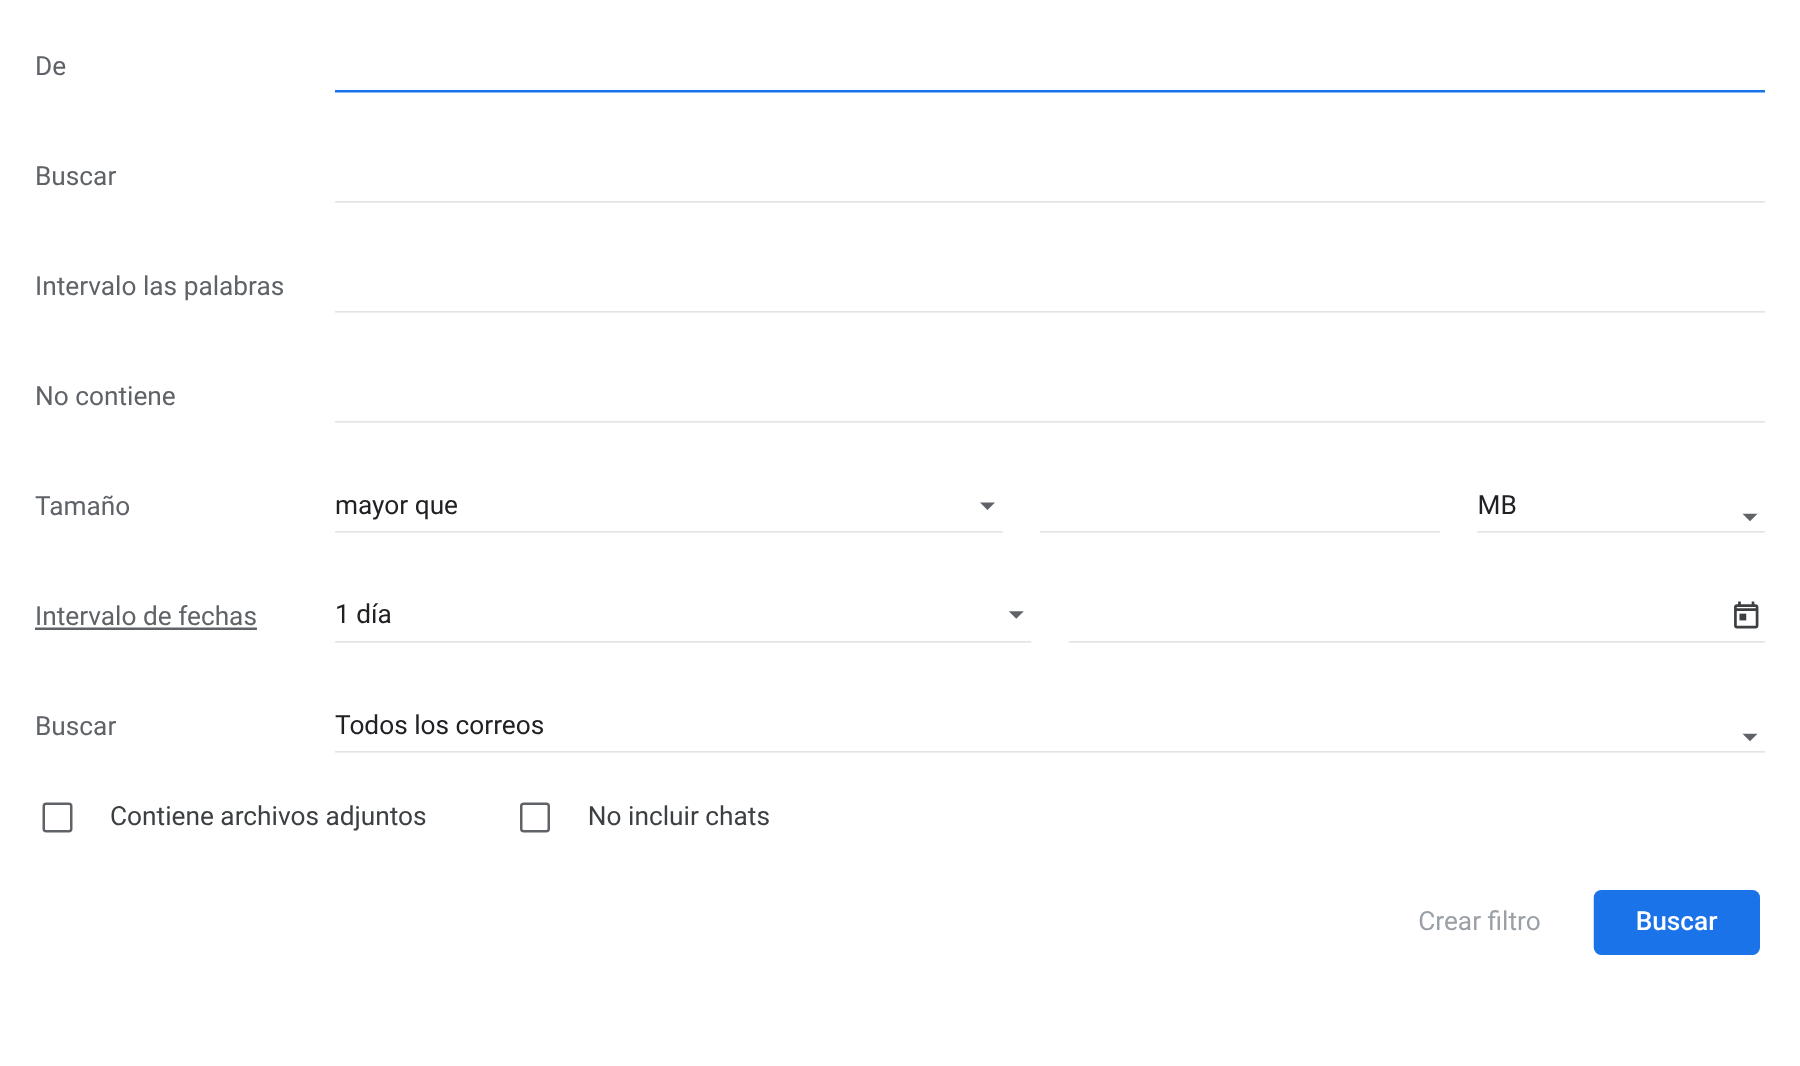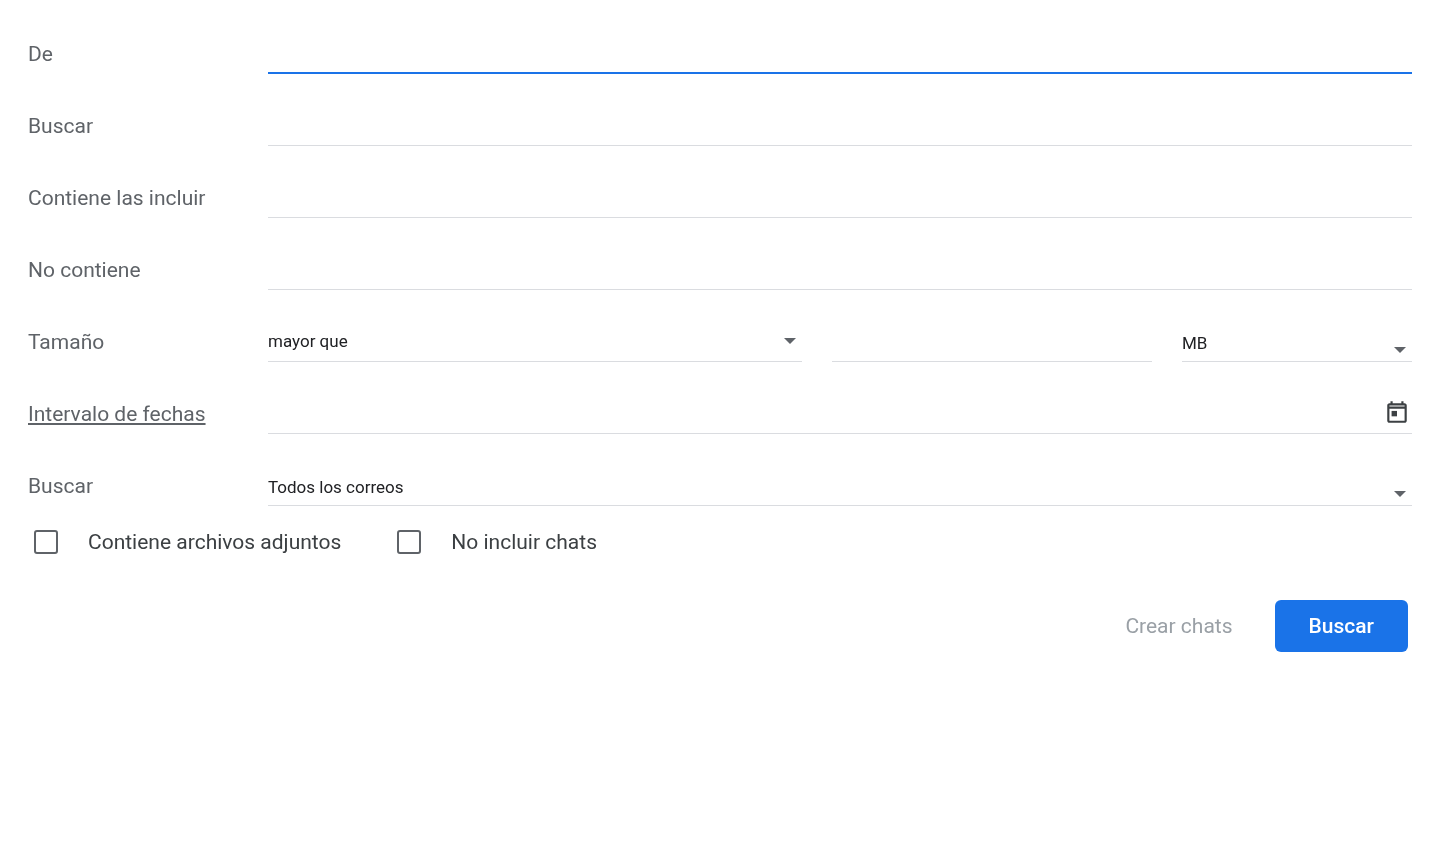--- a/index.html
+++ b/index.html
@@ -14,21 +14,21 @@
       color: #202124;
     }
     .form-container {
       width: 100%;
       max-width: 1384px;
     }
     .row {
       display: flex;
       align-items: flex-end;
       min-height: 48px;
-      margin-bottom: 24px;
+      margin-bottom: 40px;
     }
     .label {
       color: #5f6368;
       font-size: 21px;
       flex: 0 0 240px;
       padding-bottom: 6px;
       line-height: 1.3;
     }
     .input-wrap {
       flex: 1;
@@ -53,21 +53,21 @@
       flex: 1;
       position: relative;
       border-bottom: 1px solid #dadce0;
       display: flex;
       align-items: center;
       padding: 6px 0 8px 0;
       cursor: pointer;
     }
     .select-value {
       flex: 1;
-      font-size: 17px;
+      font-size: 21px;
       color: #202124;
     }
     .caret {
       width: 0;
       height: 0;
       border-left: 6px solid transparent;
       border-right: 6px solid transparent;
       border-top: 6px solid #5f6368;
       margin-left: 8px;
       margin-right: 6px;
@@ -102,21 +102,21 @@
       height: 26px;
       margin-right: 2px;
     }
     .search-row .select-wrap {
       flex: 1;
       align-items: flex-end;
     }
     .checks-row {
       display: flex;
       align-items: center;
-      gap: 56px;
+      gap: 75px;
       margin-top: 10px;
       margin-bottom: 46px;
       padding-left: 6px;
     }
     .check-item {
       display: flex;
       align-items: center;
       gap: 30px;
       cursor: pointer;
     }
@@ -176,21 +176,21 @@
 
 
   <div class="row">
     <div class="label">Buscar</div>
     <div class="input-wrap">
       <input class="text-input" type="text" value="" style="">
     </div>
   </div>
 
   <div class="row">
-    <div class="label">Contiene las incluir</div>
+    <div class="label">Intervalo las palabras</div>
     <div class="input-wrap">
       <input class="text-input" type="text" value="" style="">
     </div>
   </div>
 
   <div class="row">
     <div class="label">No contiene</div>
     <div class="input-wrap">
       <input class="text-input" type="text" value="" style="">
     </div>
@@ -207,20 +207,24 @@
       <div class="select-wrap unit">
         <span class="select-value">MB</span>
         <span class="caret"></span>
       </div>
     </div>
   </div>
 
   <div class="row date-row">
     <div class="label narrow">Intervalo de fechas</div>
     <div class="input-wrap">
+      <div class="select-wrap">
+        <span class="select-value">1 día</span>
+        <span class="caret"></span>
+      </div>
       <div class="date-input-wrap">
         <span class="spacer"></span>
         <svg class="calendar-icon" viewBox="0 0 24 24" fill="#3c4043">
           <path d="M19 4h-1V2h-2v2H8V2H6v2H5c-1.1 0-2 .9-2 2v14c0 1.1.9 2 2 2h14c1.1 0 2-.9 2-2V6c0-1.1-.9-2-2-2zm0 16H5V9h14v11zM5 7V6h14v1H5z"></path>
           <rect x="7" y="11" width="5" height="5"></rect>
         </svg>
       </div>
     </div>
   </div>
 
@@ -239,17 +243,17 @@
       <div class="checkbox-box"></div>
       <span class="check-label">Contiene archivos adjuntos</span>
     </div>
     <div class="check-item">
       <div class="checkbox-box"></div>
       <span class="check-label">No incluir chats</span>
     </div>
   </div>
 
   <div class="actions-row">
-    <button class="link-button">Crear chats</button>
+    <button class="link-button">Crear filtro</button>
     <button class="primary-button">Buscar</button>
   </div>
 
 </div>
 
 </body></html>

